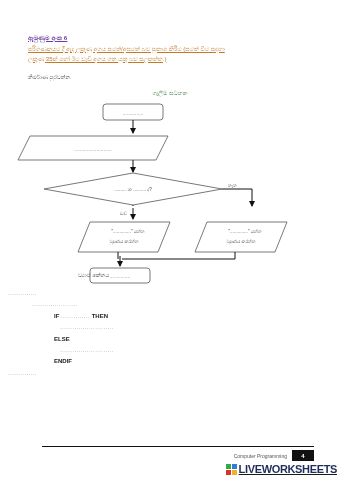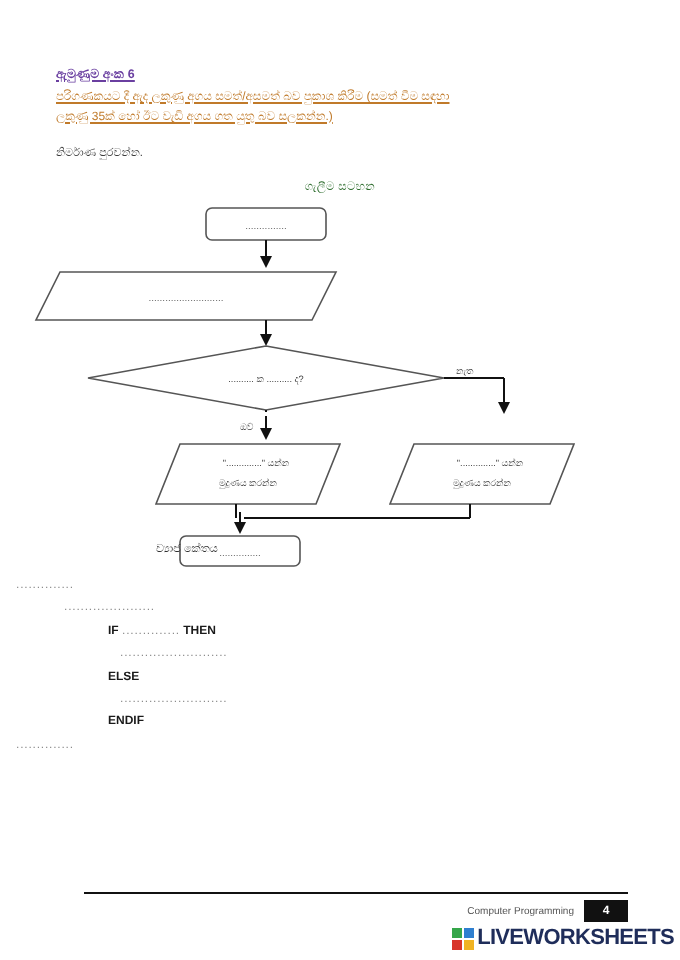--- a/index.html
+++ b/index.html
@@ -148,20 +148,21 @@
     align-items: center;
     justify-content: center;
   }
   .lw-logo {
     position: absolute;
     right: 3px;
     top: 463px;
     display: flex;
     align-items: center;
     gap: 2px;
+    text-decoration: underline;
   }
   .lw-mark {
     width: 11px;
     height: 11px;
     display: grid;
     grid-template-columns: 1fr 1fr;
     grid-template-rows: 1fr 1fr;
     gap: 1px;
   }
   .lw-mark i { display: block; }

